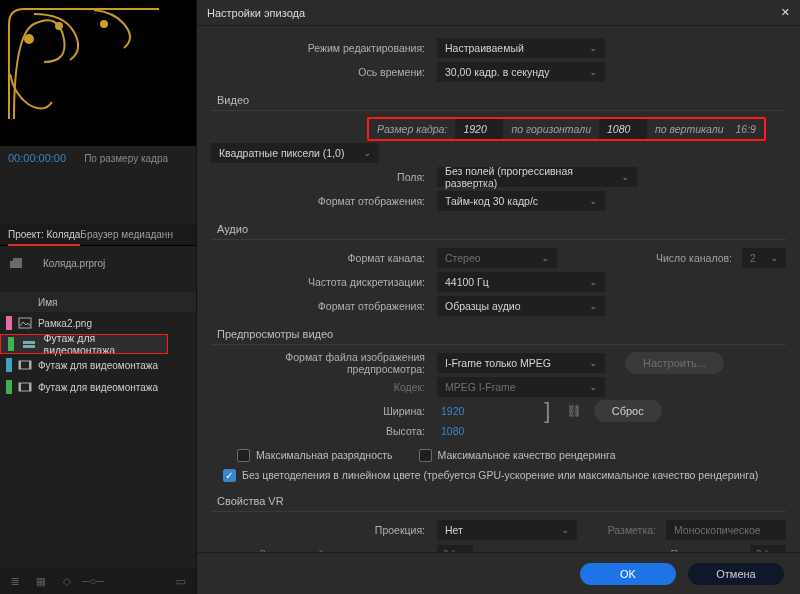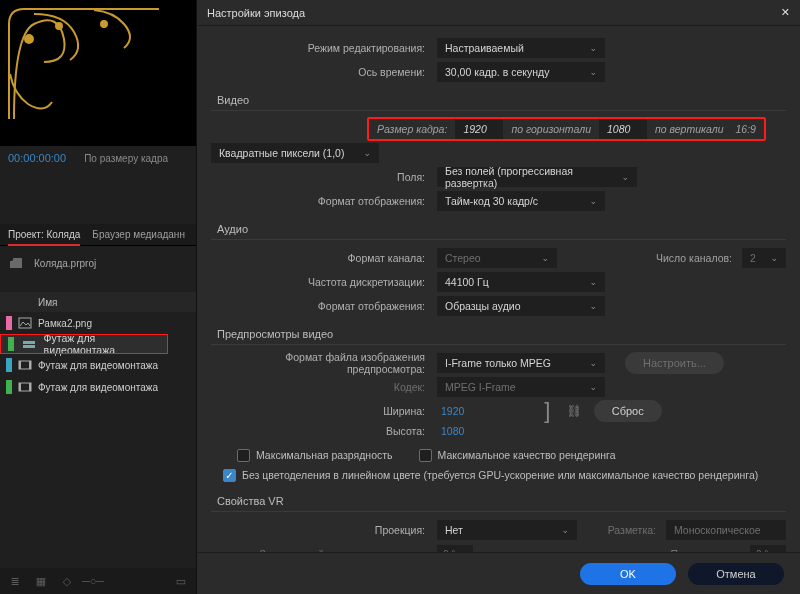--- a/index.html
+++ b/index.html
@@ -28,32 +28,32 @@
   }
   .timecode-row {
     position: absolute; left: 0; top: 146px; width: 196px; height: 24px;
     display: flex; align-items: center; gap: 18px; padding-left: 8px;
     background: #1f1f1f;
   }
   .timecode { color: #3a86c7; font-size: 11px; }
   .fit-label { color: #8a8a8a; font-size: 10px; }
   .proj-tabs {
     position: absolute; left: 0; top: 224px; width: 196px; height: 22px;
-    display: flex; gap: 12px; align-items: center; padding-left: 8px;
+    display: flex; align-items: center; padding-left: 8px;
     background: #1a1a1a; border-bottom: 1px solid #000;
   }
   .proj-tab { color: #9f9f9f; font-size: 10px; cursor: pointer; position: relative; }
   .proj-tab.active { color: #cfcfcf; }
   .proj-tab.active::after {
     content: ""; position: absolute; left: 0; right: 0; bottom: -6px;
     height: 2px; background: #e02a2a;
   }
   .proj-file-row {
     position: absolute; left: 0; top: 252px; width: 196px; height: 22px;
-    display: flex; align-items: center; gap: 12px; padding-left: 10px;
+    display: flex; align-items: center; gap: 21px; padding-left: 10px;
     color: #a8a8a8; font-size: 10px;
   }
   .bin-icon { width: 12px; height: 10px; background: #6a6a6a; clip-path: polygon(0 100%,0 30%,20% 30%,28% 0,100% 0,100% 100%); }
   
   .proj-list {
     position: absolute; left: 0; top: 292px; width: 196px; bottom: 30px;
   }
   .col-header {
     height: 20px; display: flex; align-items: center; padding-left: 38px;
     color: #bdbdbd; font-size: 10px; background: #262626;

